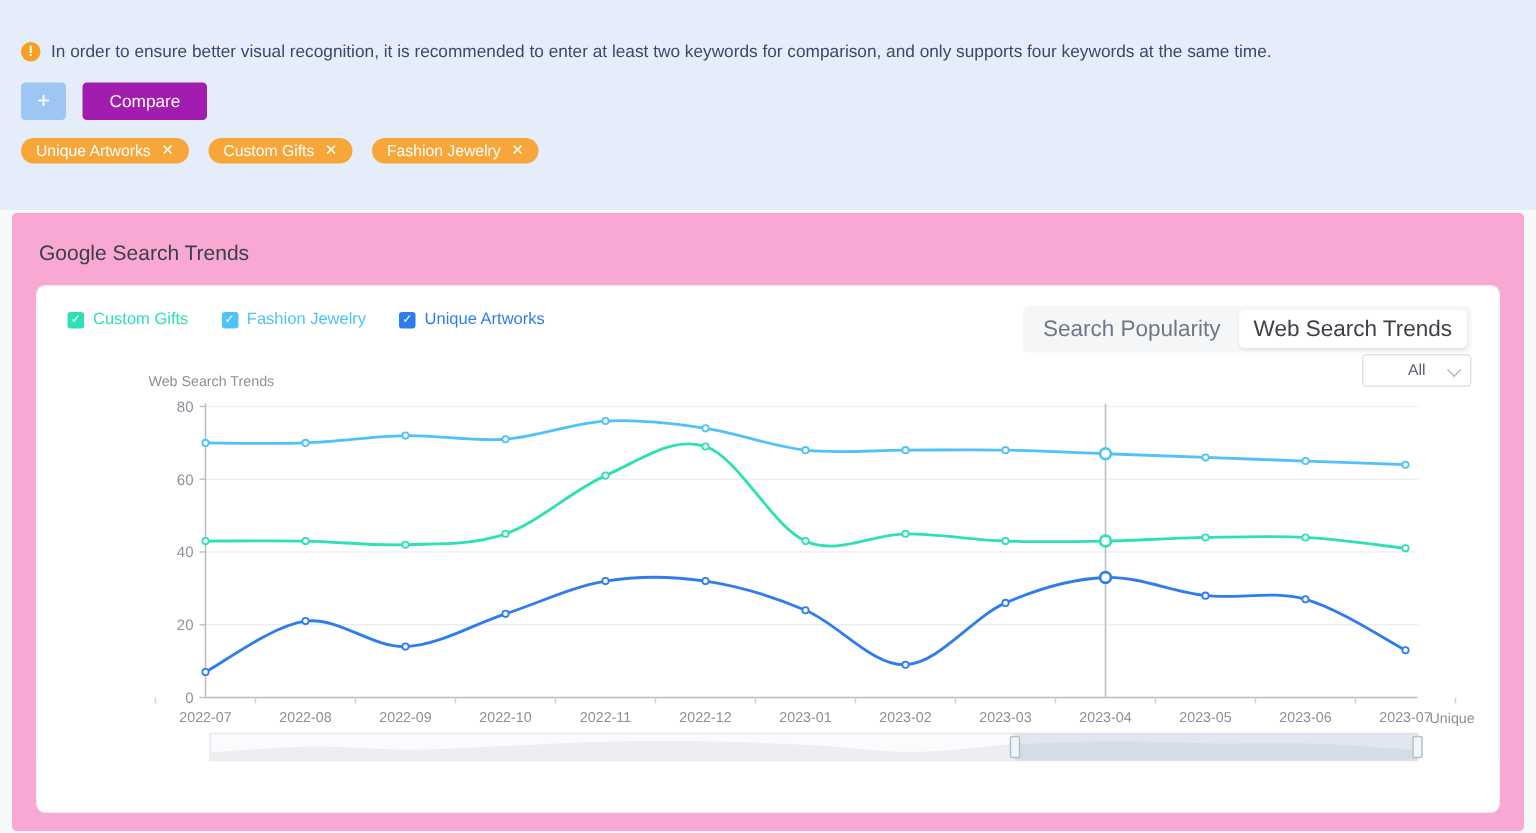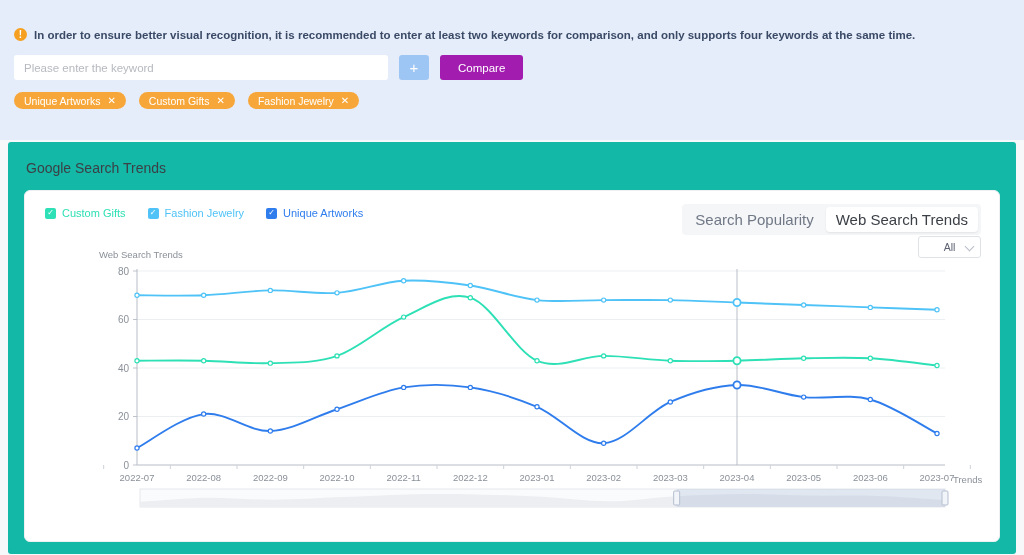--- a/index.html
+++ b/index.html
@@ -30,21 +30,21 @@
     gap: 7px;
     margin: 18px 0 0 2px;
   }
   .warn-icon {
     width: 13px; height: 13px; border-radius: 50%;
     background: #f5a020;
     color: #fff; font-size: 10px; font-weight: bold;
     display: flex; align-items: center; justify-content: center;
     line-height: 1; flex: 0 0 auto;
   }
-  .notice-text { font-size: 11.5px; color: #3a4a66; font-weight: bold; }
+  .notice-text { font-size: 11.5px; color: #3a4a66; }
 
   .search-row {
     display: flex; align-items: center; gap: 11px;
     margin: 14px 0 0 2px;
   }
   .keyword-input {
     width: 374px; height: 25px;
     border: none; border-radius: 3px;
     background: #fff;
     padding: 0 10px;
@@ -81,21 +81,21 @@
     height: 17px;
     padding: 0 10px;
     display: flex; align-items: center; gap: 7px;
     cursor: pointer;
     white-space: nowrap;
   }
   .tag-x { font-size: 10px; line-height: 1; }
 
   
   .card {
-    background: #14b8a6;
+    background: #f9a8d4;
     margin: 2px 8px 16px 8px;
     height: 412px;
     border-radius: 3px;
     padding: 14px 16px 0 16px;
     position: relative;
   }
   .card-title {
     font-size: 14px; color: #3b3f46;
     margin: 4px 0 0 2px;
   }
@@ -128,21 +128,21 @@
   }
   .tab {
     font-size: 15px; color: #707886;
     padding: 4px 10px; border-radius: 4px;
     cursor: pointer; white-space: nowrap;
   }
   .tab.active { background: #fff; color: #3b3f46; box-shadow: 0 1px 2px rgba(0,0,0,.08); }
 
   .select-wrap {
     position: absolute; right: 18px; top: 45px;
-    width: 63px; height: 22px;
+    width: 73px; height: 22px;
     border: 1px solid #dfe2e7; border-radius: 3px;
     background: #fff;
     display: flex; align-items: center; justify-content: center;
     font-size: 10.5px; color: #5b6170;
     cursor: pointer;
   }
   .select-caret {
     position: absolute; right: 7px; top: 6px;
     width: 7px; height: 7px;
     border-right: 1.3px solid #b9bec7;
@@ -163,21 +163,20 @@
 
 <div class="header" style="background: rgb(230, 237, 250);">
 
 
   <div class="notice">
     <span class="warn-icon">!</span>
     <span class="notice-text">In order to ensure better visual recognition, it is recommended to enter at least two keywords for comparison, and only supports four keywords at the same time.</span>
   </div>
 
   <div class="search-row">
-    <input class="keyword-input" type="text" placeholder="Please enter the keyword" style="">
     <button class="add-btn">+</button>
     <button class="compare-btn" style="background: #a21caf; text-align: center;">Compare</button>
   </div>
 
   <div class="tags-row">
     <span class="tag" style="background: rgb(247, 167, 58);">
       <span>Unique Artworks</span>
       <span class="tag-x">✕</span>
     </span>
     <span class="tag" style="background: rgb(247, 167, 58);">
@@ -216,21 +215,21 @@
       <div class="tab active">Web Search Trends</div>
     </div>
 
     <div class="select-wrap">
       <span>All</span>
       <span class="select-caret"></span>
     </div>
 
     <div class="chart-area">
       <div class="axis-name" id="chart-inner-title" style="left: 74px; top: 58px;">Web Search Trends</div>
-      <div class="axis-name" id="x-axis-name" style="left: 928px; top: 283px;">Trends</div>
+      <div class="axis-name" id="x-axis-name" style="left: 928px; top: 283px;">Unique</div>
       <svg class="chart-svg" id="chart-svg" width="990" height="352">
           <line x1="108" y1="274" x2="112" y2="274" stroke="#bfc4cc" stroke-width="1"></line>
           <text x="104" y="277.5" text-anchor="end" font-size="10" fill="#8a9099" font-family="&quot;Liberation Sans&quot;, sans-serif">0</text>
           <line x1="112" y1="225.5" x2="920" y2="225.5" stroke="#eceff2" stroke-width="1"></line>
           <line x1="108" y1="225.5" x2="112" y2="225.5" stroke="#bfc4cc" stroke-width="1"></line>
           <text x="104" y="229" text-anchor="end" font-size="10" fill="#8a9099" font-family="&quot;Liberation Sans&quot;, sans-serif">20</text>
           <line x1="112" y1="177" x2="920" y2="177" stroke="#eceff2" stroke-width="1"></line>
           <line x1="108" y1="177" x2="112" y2="177" stroke="#bfc4cc" stroke-width="1"></line>
           <text x="104" y="180.5" text-anchor="end" font-size="10" fill="#8a9099" font-family="&quot;Liberation Sans&quot;, sans-serif">40</text>
           <line x1="112" y1="128.5" x2="920" y2="128.5" stroke="#eceff2" stroke-width="1"></line>

